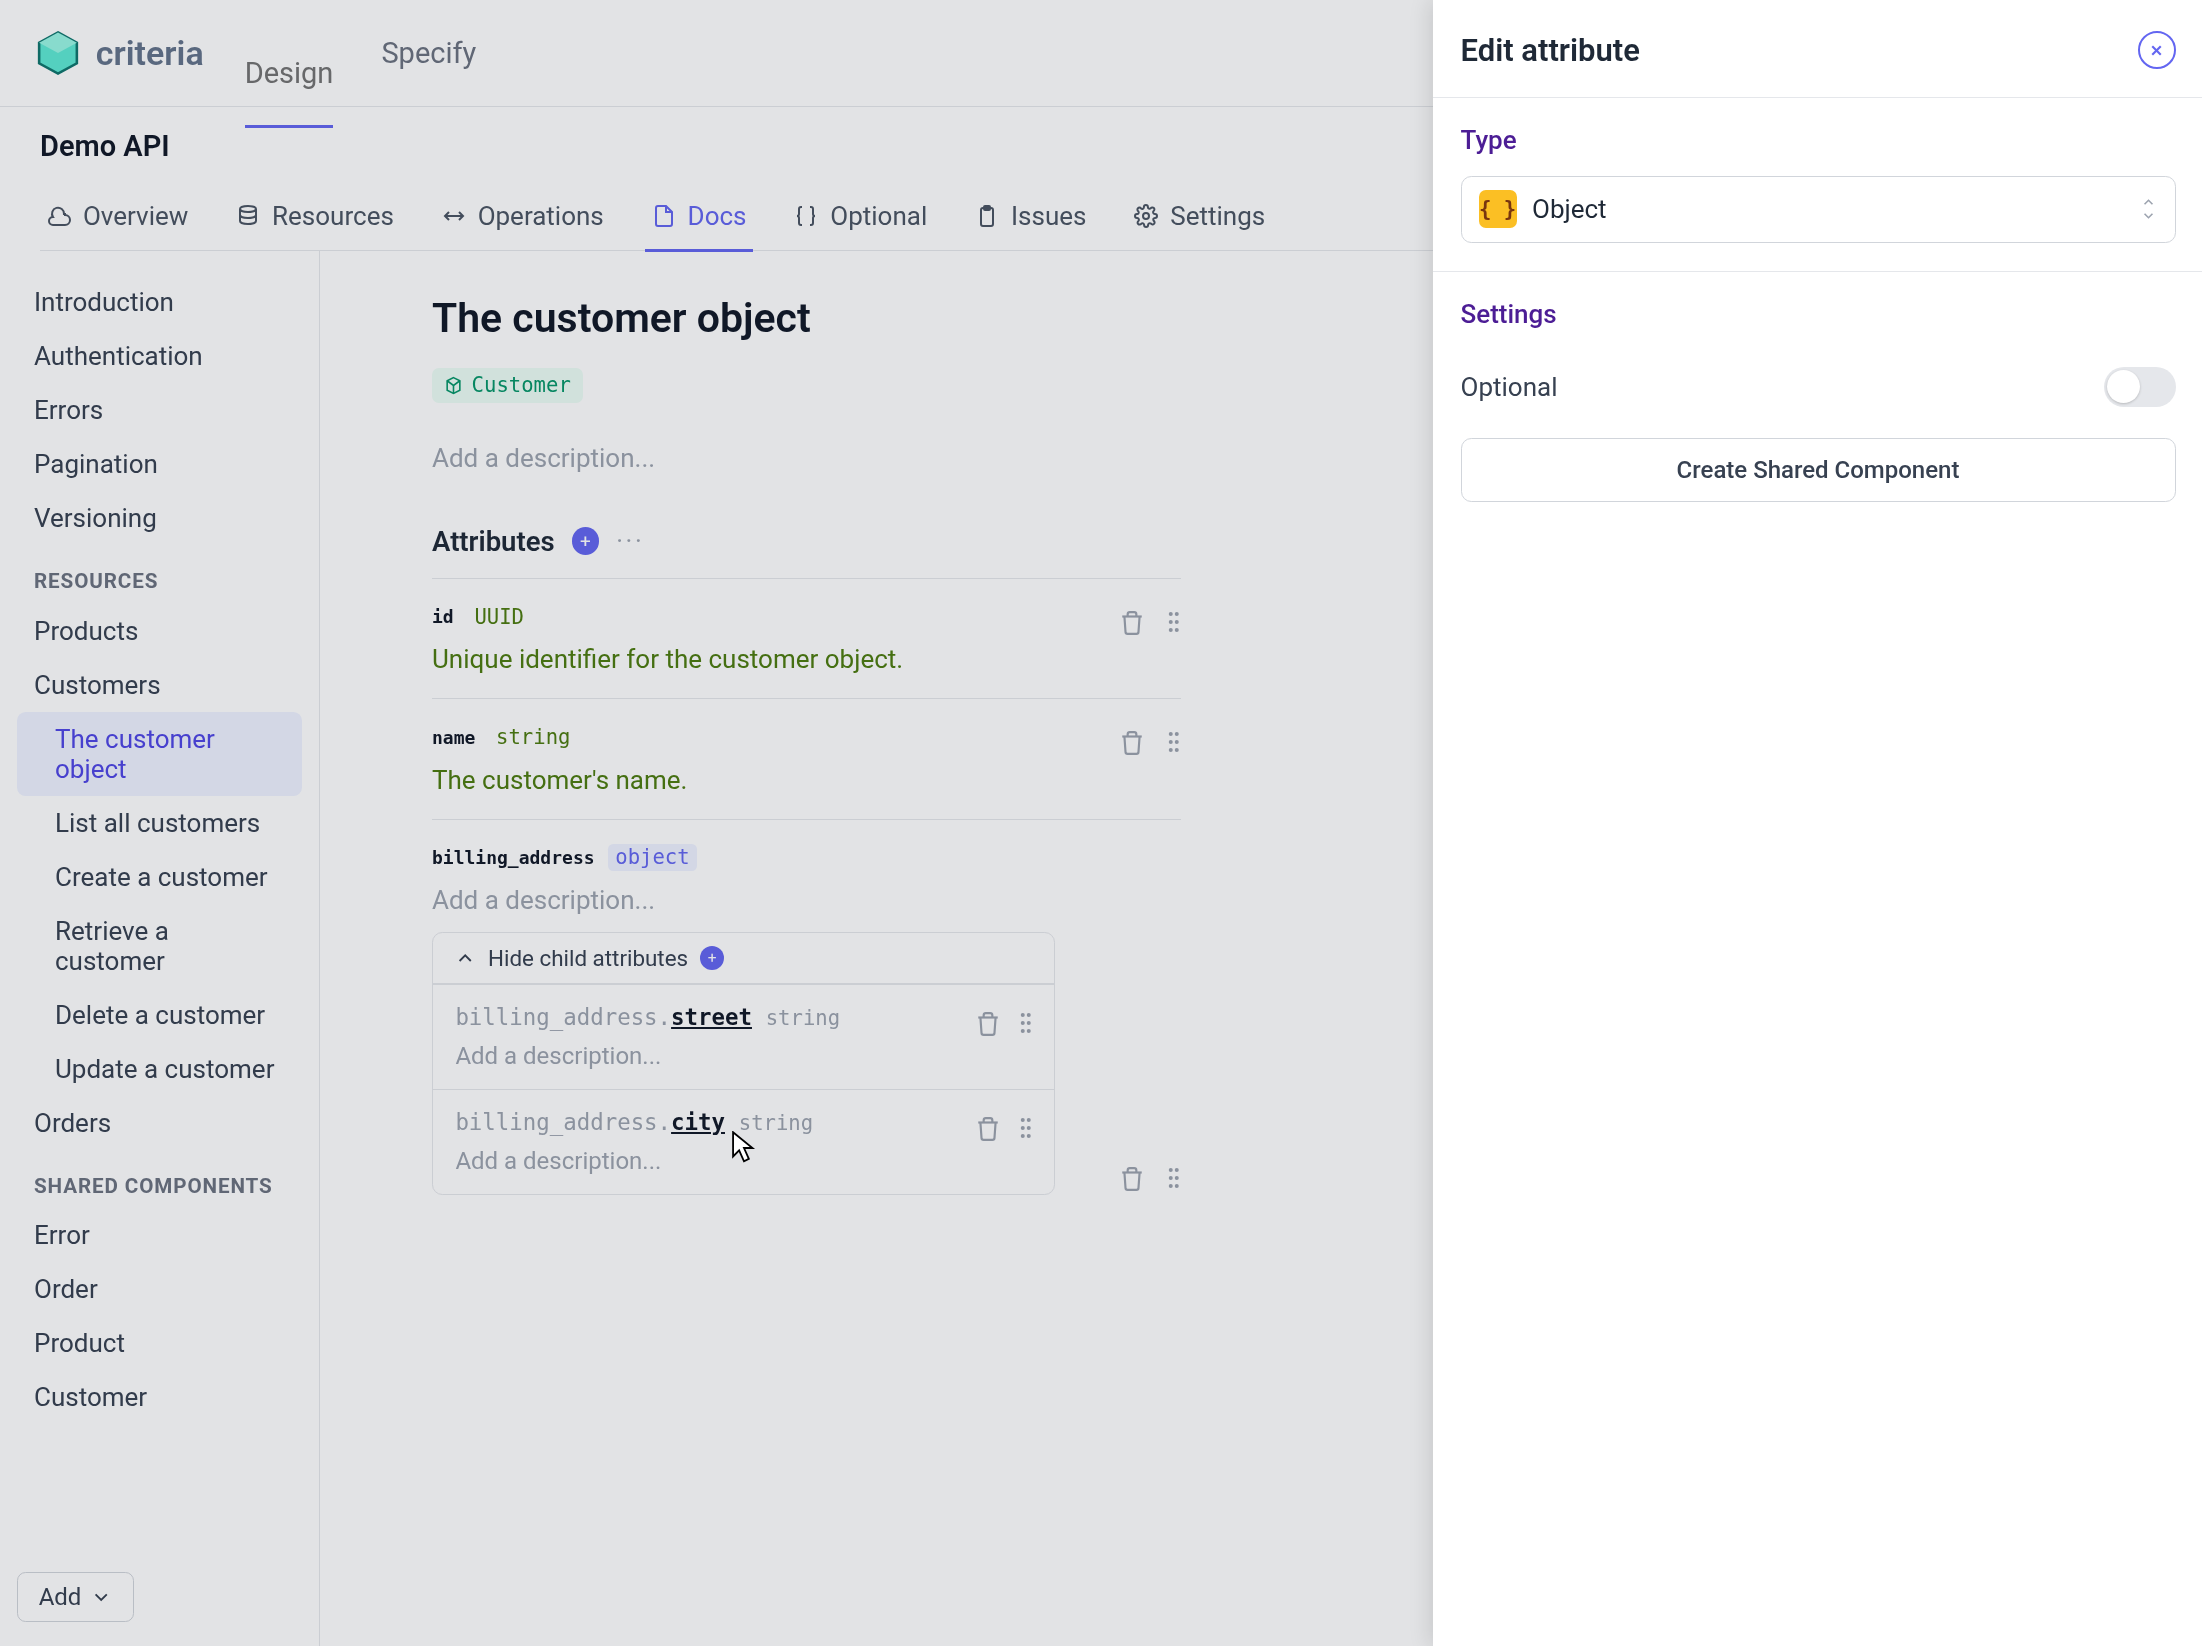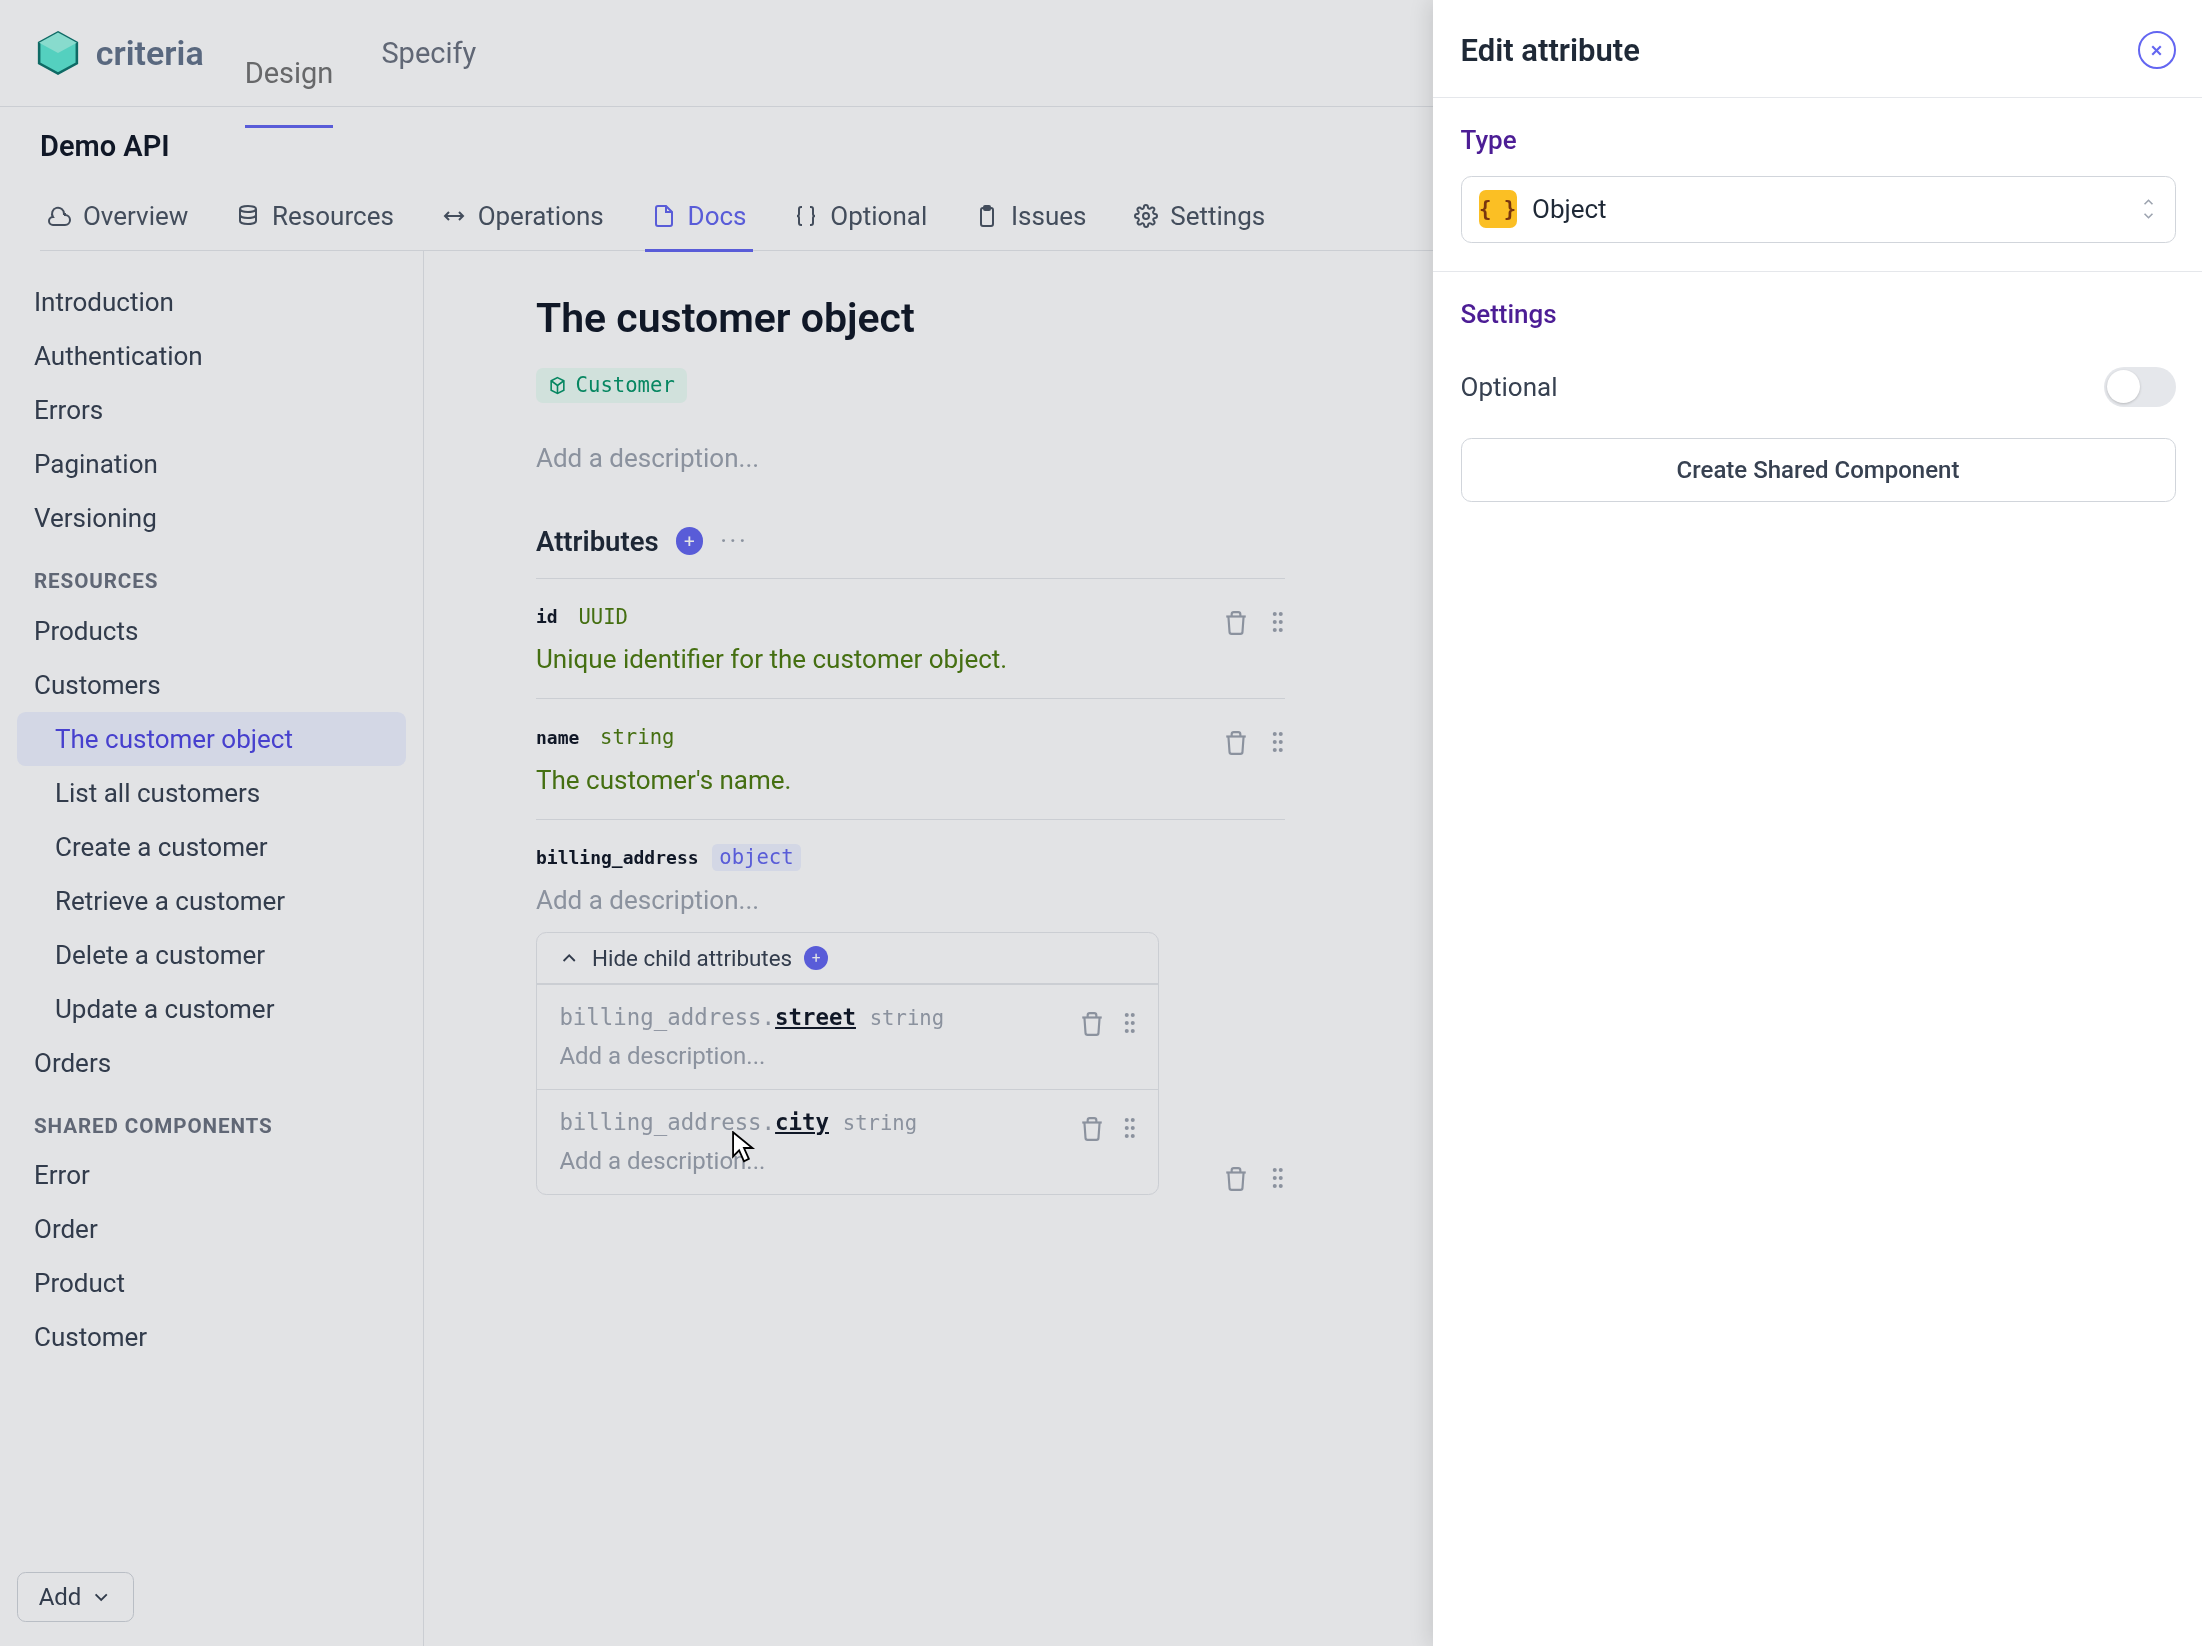--- a/index.html
+++ b/index.html
@@ -20,21 +20,21 @@
   .titlebar { padding: 22.4px 40px 0 40px; }
   .api-title { font-size: 29px; font-weight: 600; color: #111827; margin-bottom: 22.4px; }
   .subtabs { display: flex; gap: 34px; font-size: 26px; color: #4b5563; border-bottom: 1.7px solid #e5e7eb; }
   .subtab { display: flex; align-items: center; gap: 12px; padding: 15.5px 6.9px 19px 6.9px; cursor: pointer; position: relative; }
   .subtab.active { color: #6366f1; }
   .subtab.active::after { content: ""; position: absolute; bottom: -1.7px; left: 0; right: 0; height: 2.6px; background: #6366f1; }
   .subtab svg { width: 24px; height: 24px; }
 
   
   .body-split { display: flex; height: calc(100% - 107px - 145px); }
-  .sidebar { width: 424px; border-right: 1.7px solid #e5e7eb; padding: 24px 17px; position: relative; display: flex; flex-direction: column; }
+  .sidebar { width: 320px; border-right: 1.7px solid #e5e7eb; padding: 24px 17px; position: relative; display: flex; flex-direction: column; }
   .side-list { flex: 1; overflow: auto; }
   .side-item { font-size: 26px; color: #374151; padding: 12px 17px; border-radius: 8.6px; cursor: pointer; }
   .side-heading { font-size: 20.6px; font-weight: 700; color: #6b7280; letter-spacing: 0.9px; padding: 24px 17px 10.3px 17px; }
   .side-sub { padding-left: 38px; }
   .side-sub.active { background: #eef2ff; color: #4f46e5; }
   .add-btn { display: flex; align-items: center; gap: 8.6px; width: 117px; justify-content: center; height: 50px; border: 1.7px solid #d1d5db; border-radius: 8.6px; font-size: 24px; color: #374151; cursor: pointer; margin-top: 17px; }
 
   .content { flex: 1; padding: 43px 112px; overflow: auto; }
   .page-title { font-size: 41px; font-weight: 600; color: #111827; margin-bottom: 26px; }
   .tag-chip { display: inline-flex; align-items: center; gap: 8.6px; font-family: ui-monospace, Menlo, monospace; font-size: 20.6px; color: #059669; background: #ecfdf5; padding: 5.2px 12px; border-radius: 6.9px; margin-bottom: 40px; }

